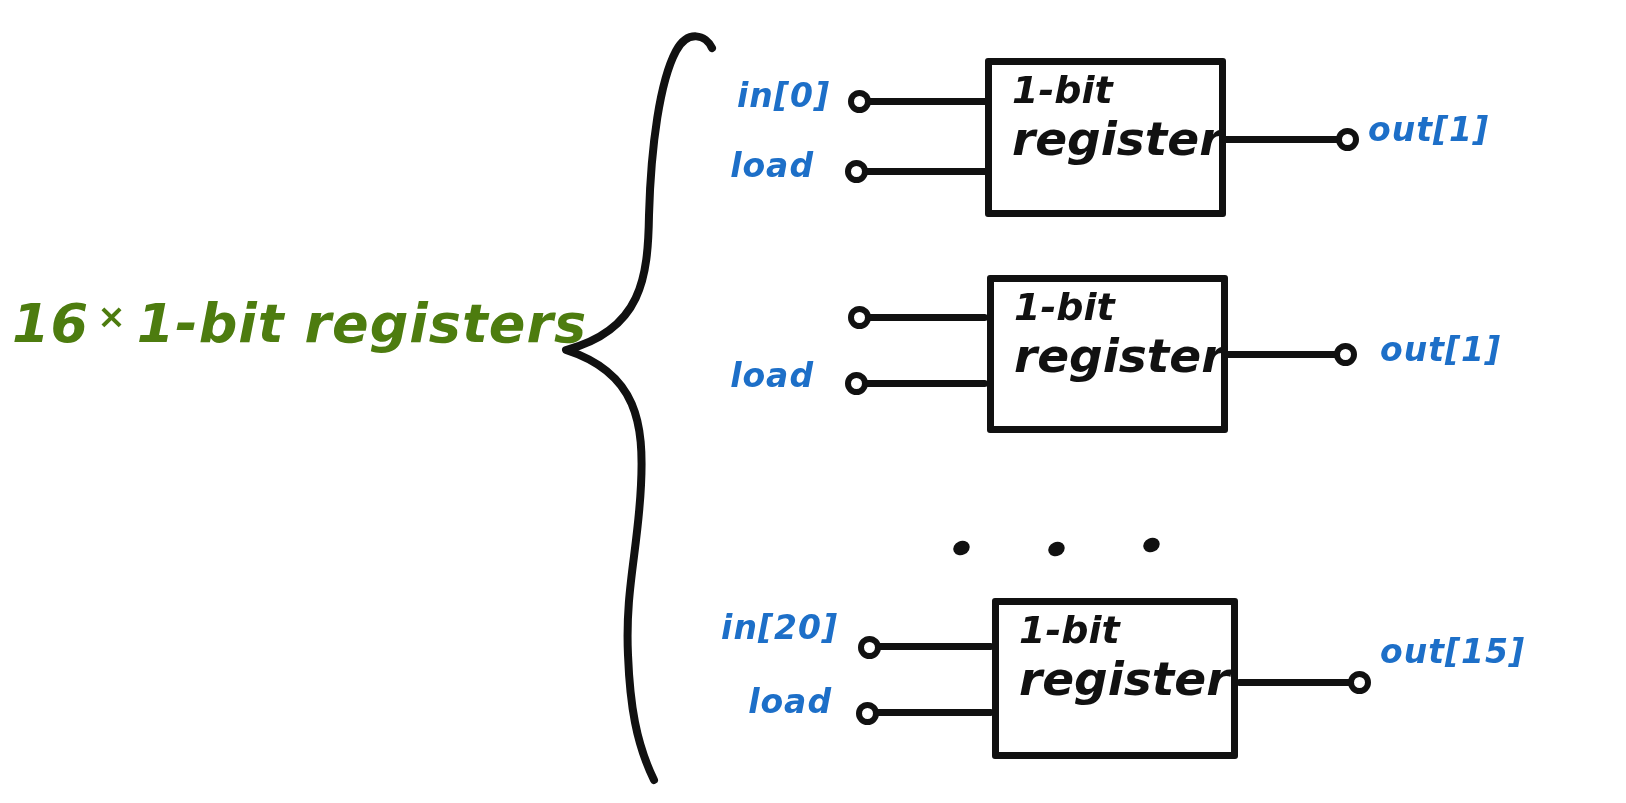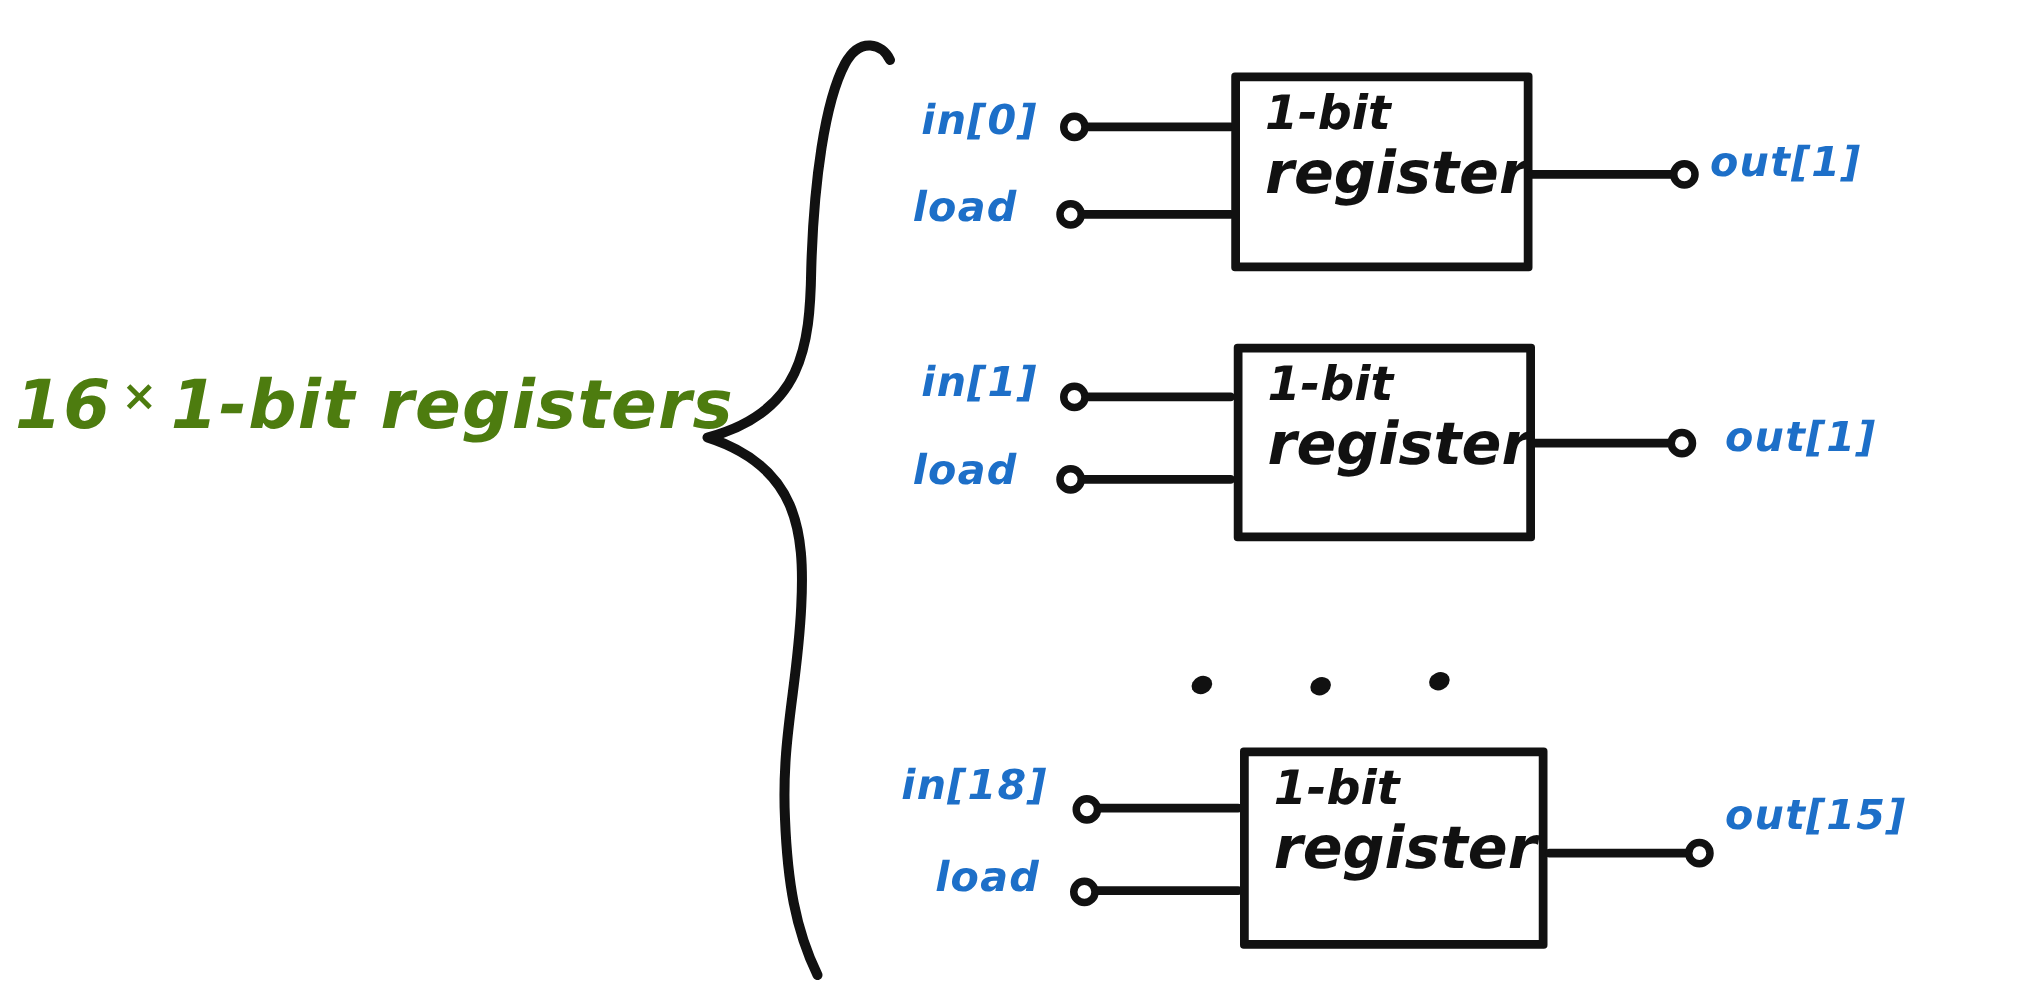--- a/index.html
+++ b/index.html
@@ -106,42 +106,41 @@
 
   <div class="regbox" style="left:985px; top:58px; width:241px; height:159px;">
     <div class="line1">1-bit</div>
     <div class="line2">register</div>
   </div>
 
   <div class="wire" style="left:1222px; top:136px; width:118px;"></div>
   <span class="term" style="left:1336px; top:128px;"></span>
   <div class="sig" style="left:1368px; top:110px;">out[1]</div>
 
-  <div class="sig r" style="left:690px; top:286px; width:140px;">in[1]</div>
   <span class="term" style="left:848px; top:306px;"></span>
   <div class="wire" style="left:866px; top:314px; width:122px;"></div>
 
   <div class="sig r" style="left:690px; top:356px; width:124px;">load</div>
   <span class="term" style="left:845px; top:372px;"></span>
   <div class="wire" style="left:863px; top:380px; width:125px;"></div>
 
   <div class="regbox" style="left:987px; top:275px; width:241px; height:158px;">
     <div class="line1">1-bit</div>
     <div class="line2">register</div>
   </div>
 
   <div class="wire" style="left:1224px; top:351px; width:114px;"></div>
   <span class="term" style="left:1334px; top:343px;"></span>
   <div class="sig" style="left:1368px; top:330px;margin-left:12px;">out[1]</div>
 
   <span class="dot" style="left:953px; top:541px;"></span>
   <span class="dot" style="left:1048px; top:542px;"></span>
   <span class="dot" style="left:1143px; top:538px;"></span>
 
-  <div class="sig r" style="left:690px; top:608px; width:148px;">in[18]</div>
+  <div class="sig r" style="left:690px; top:608px; width:148px;">in[20]</div>
   <span class="term" style="left:858px; top:636px;"></span>
   <div class="wire" style="left:876px; top:643px; width:118px;"></div>
 
   <div class="sig r" style="left:690px; top:682px; width:142px;">load</div>
   <span class="term" style="left:856px; top:702px;"></span>
   <div class="wire" style="left:874px; top:709px; width:120px;"></div>
 
   <div class="regbox" style="left:992px; top:598px; width:246px; height:161px;">
     <div class="line1">1-bit</div>
     <div class="line2">register</div>

